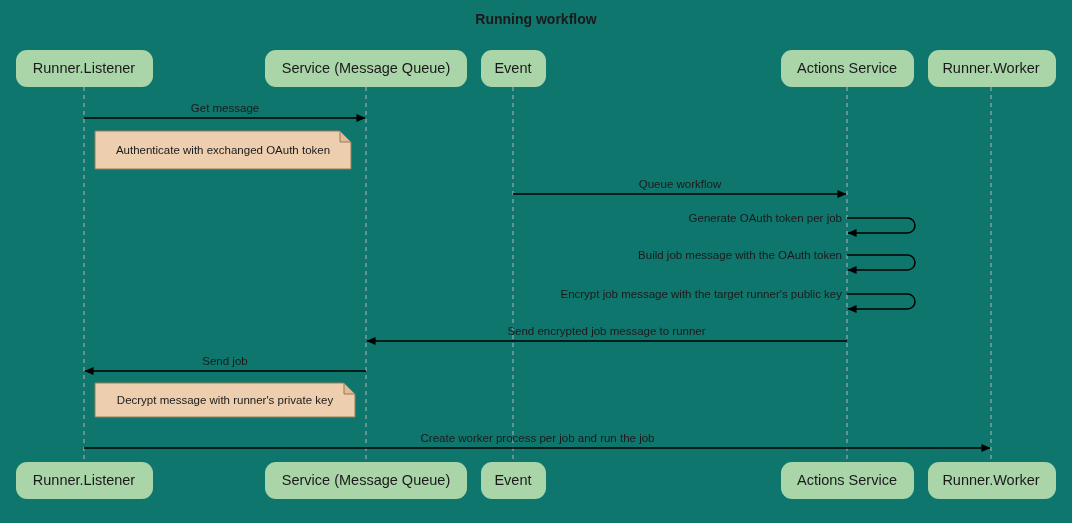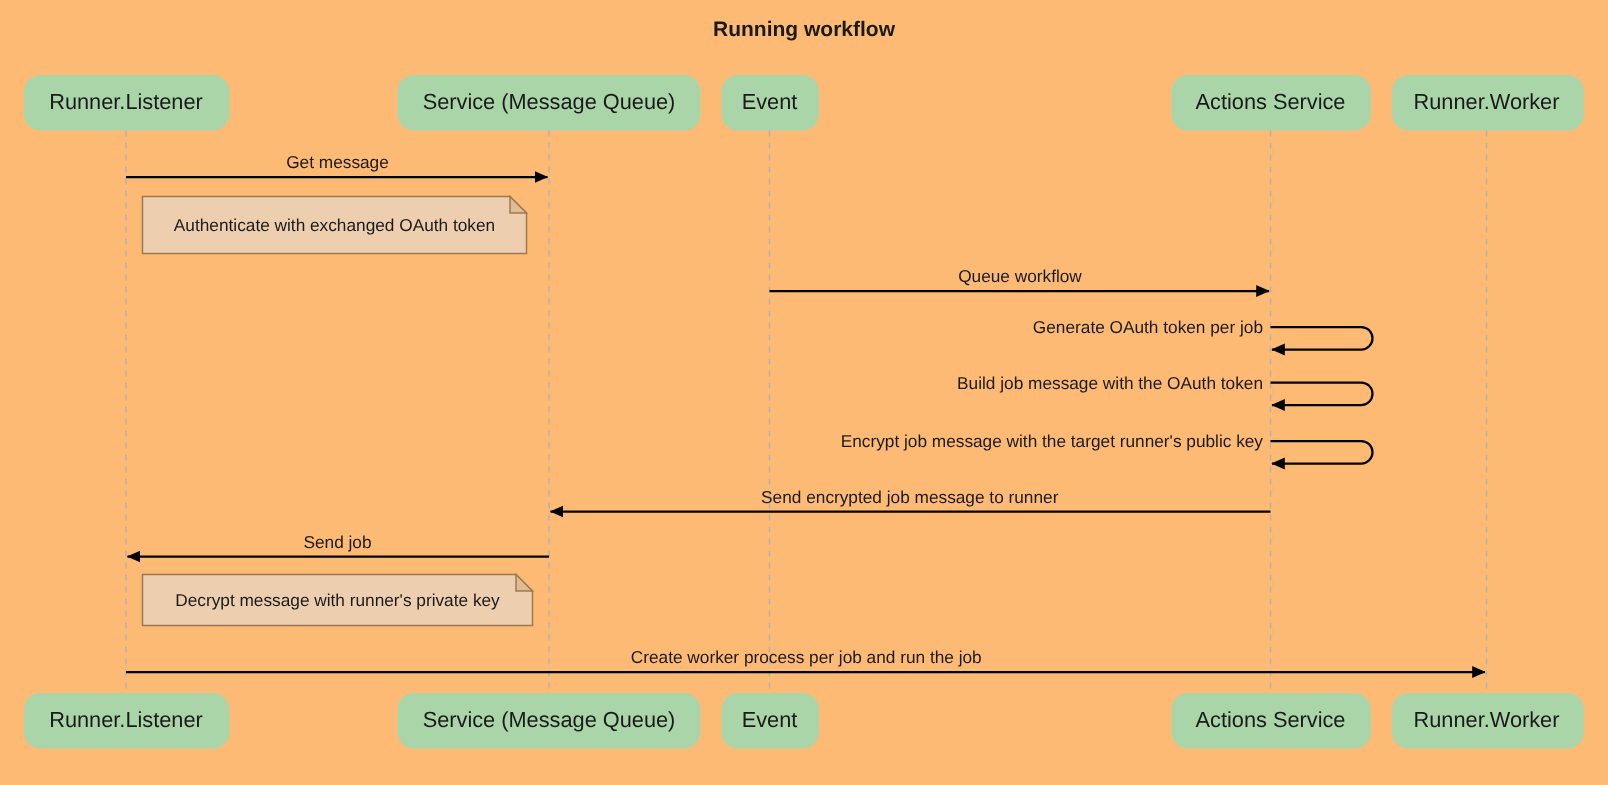--- a/index.html
+++ b/index.html
@@ -8,21 +8,21 @@
     background: #ffffff;
   }
   body {
     font-family: "Liberation Sans", sans-serif;
     -webkit-font-smoothing: antialiased;
   }
   #diagram-root {
     position: relative;
     width: 1072px;
     height: 523px;
-    background: #fdba74;
+    background: #0f766e;
     overflow: hidden;
   }
   svg.seq {
     position: absolute;
     left: 0;
     top: 0;
     width: 1072px;
     height: 523px;
     display: block;
   }

